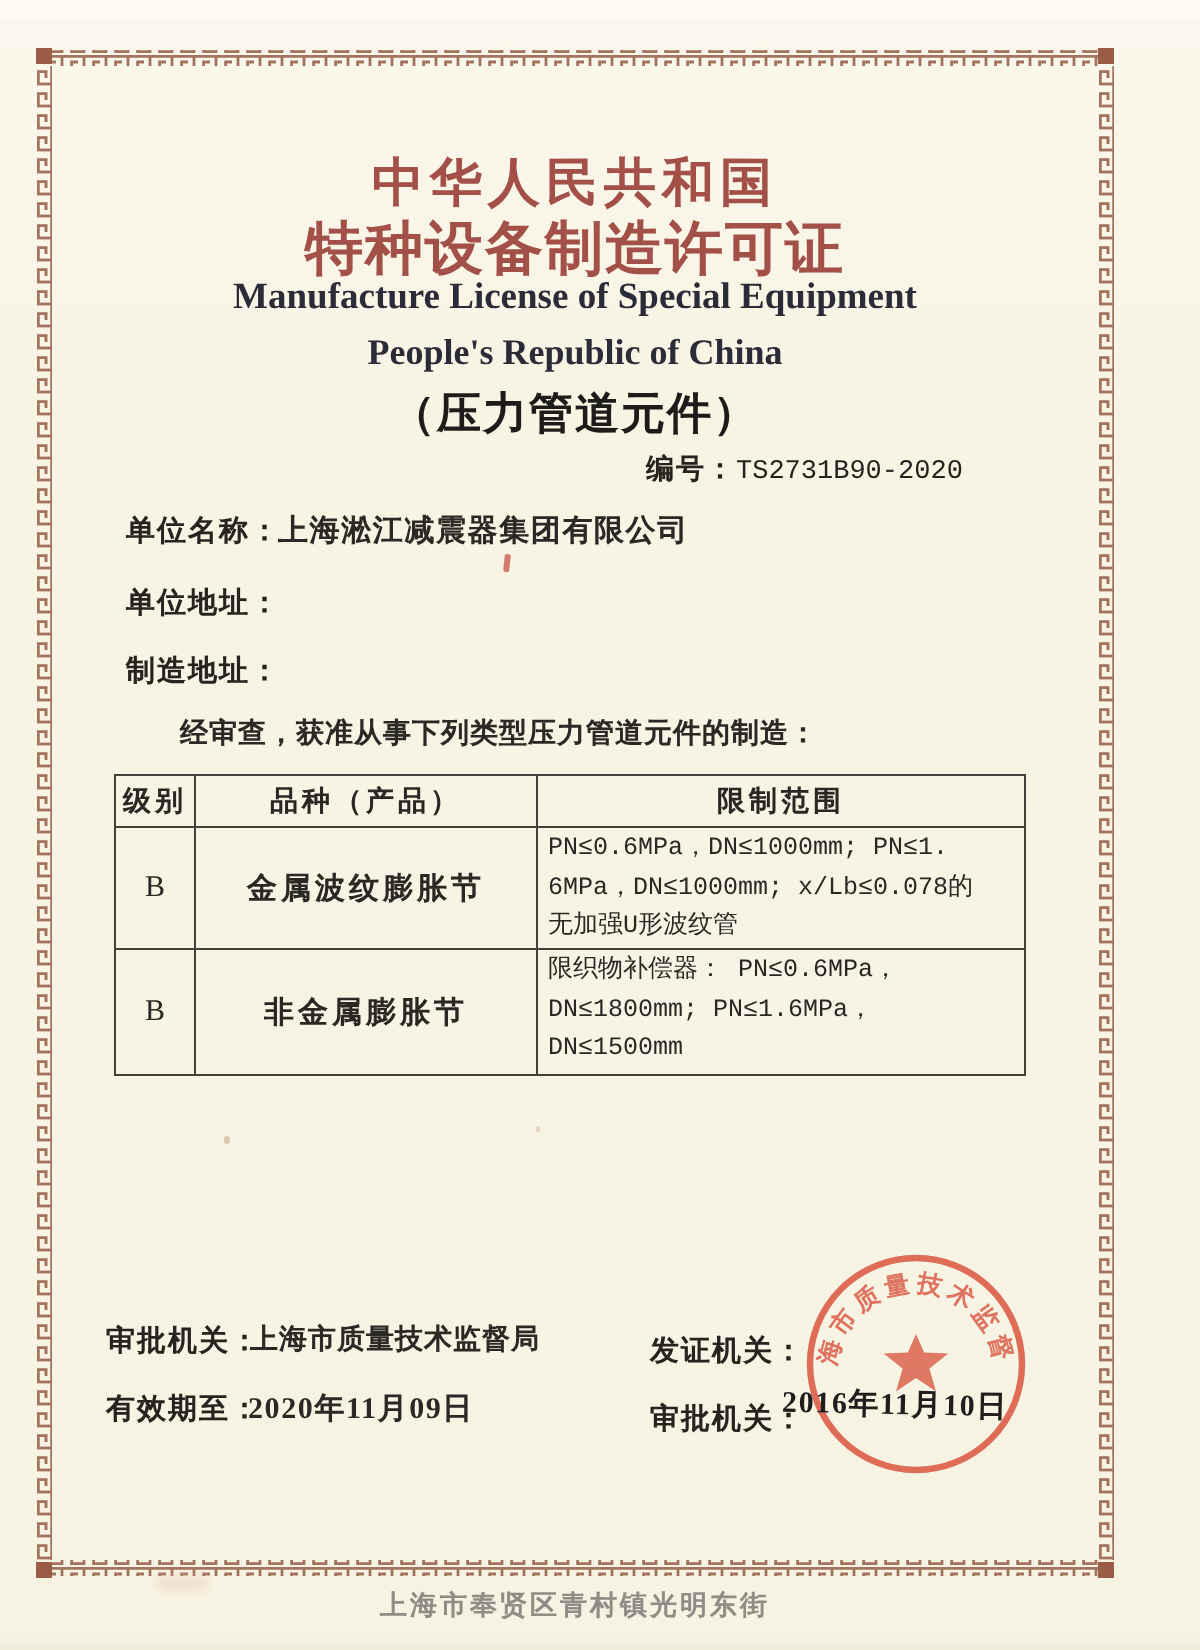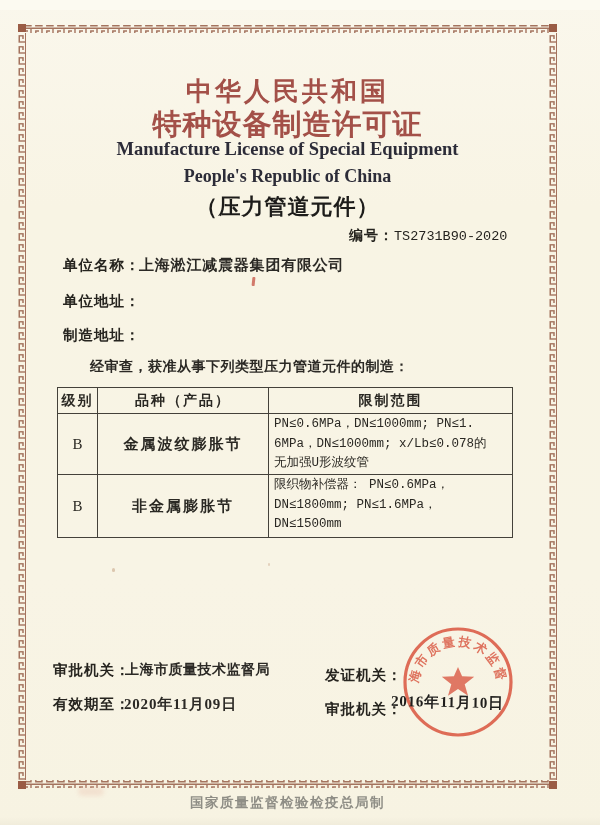--- a/index.html
+++ b/index.html
@@ -52,21 +52,21 @@
     <rect x="18" y="781" width="8" height="8" fill="#9a5c45"></rect>
     <rect x="549" y="781" width="8" height="8" fill="#9a5c45"></rect>
   </svg>
 
   <div class="abs centered title-cn" style="top:74px;font-size:26px;letter-spacing:3px;">中华人民共和国</div>
   <div class="abs centered title-cn" style="top:105px;font-size:29px;letter-spacing:1px;">特种设备制造许可证</div>
   <div class="abs centered title-en" style="top:139px;font-size:18.5px;">Manufacture License of Special Equipment</div>
   <div class="abs centered title-en" style="top:166px;font-size:18px;">People's Republic of China</div>
   <div class="abs centered subtitle" style="top:192px;font-size:22px;letter-spacing:1px;">（压力管道元件）</div>
 
-  <div class="abs" style="left:323px;top:226px;margin-left:26px;">
+  <div class="abs" style="left:323px;top:226px;">
     <span class="label" style="font-size:14px;">编号：</span><span class="mono" style="font-size:13.5px;color:#25231f;">TS2731B90-2020</span>
   </div>
 
   <div class="abs label" style="left:63px;top:256px;">单位名称：</div>
   <div class="abs value" style="left:139px;top:256px;">上海淞江减震器集团有限公司</div>
 
   <div class="abs label" style="left:63px;top:292px;">单位地址：</div>
 
   <div class="abs label" style="left:63px;top:326px;">制造地址：</div>
 
@@ -117,21 +117,21 @@
 
   <svg class="abs" width="124" height="124" viewBox="0 0 124 124" style="left:396px;top:620px;z-index:4;opacity:0.92;">
     <circle cx="62" cy="62" r="53" fill="none" stroke="#d8503a" stroke-width="3.2" opacity="0.9"></circle>
     <polygon fill="#d8503a" opacity="0.82" points="62,47 66.1,56.3 78.2,56.8 68.7,64.2 72,75.8 62,69 52,75.8 55.3,64.2 45.8,56.8 57.9,56.3"></polygon>
     <path id="sealArc" d="M22,66 A40,40 0 1,1 102,66" fill="none"></path>
     <text font-size="12.5" fill="#d8503a" opacity="0.85" letter-spacing="2.5" font-family="Liberation Serif, DejaVu Serif, serif" font-weight="700">
       <textPath href="#sealArc" startOffset="50%" text-anchor="middle">上海市质量技术监督局</textPath>
     </text>
   </svg>
 
-  <div class="abs centered" style="top:794px;font-size:13.5px;color:#8f8e86;letter-spacing:1.5px;font-weight:600;">国家质量监督检验检疫总局制</div>
+  <div class="abs centered" style="top:794px;font-size:13.5px;color:#8f8e86;letter-spacing:1.5px;font-weight:600;">上海市奉贤区青村镇光明东街</div>
 
   <div class="abs artifact" style="left:252px;top:277px;width:2.5px;height:9px;background:#c24637;opacity:0.7;transform:rotate(6deg);border-radius:1px;"></div>
   <div class="abs artifact" style="left:112px;top:568px;width:3px;height:4px;background:#c9a98b;opacity:0.6;border-radius:2px;"></div>
   <div class="abs artifact" style="left:268px;top:563px;width:2px;height:3px;background:#d0b096;opacity:0.5;border-radius:2px;"></div>
   <div class="abs artifact" style="left:78px;top:787px;width:26px;height:9px;background:#e8b9a6;opacity:0.3;border-radius:5px;filter:blur(2px);"></div>
 
   <div class="abs edge-right artifact"></div>
   <div class="abs edge-bottom artifact"></div>
 </div>
 

